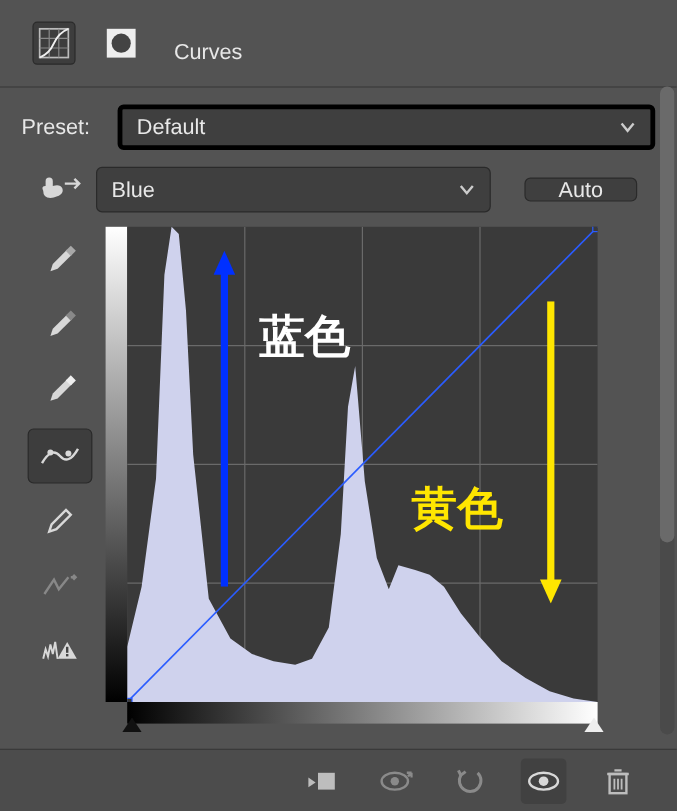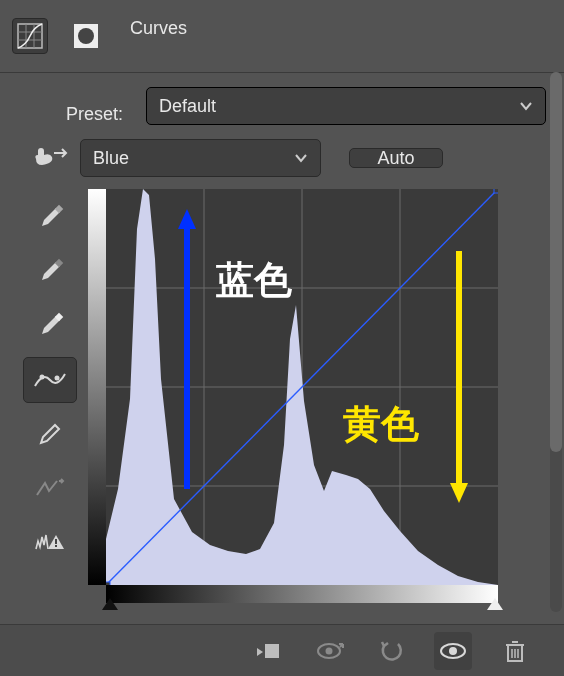--- a/index.html
+++ b/index.html
@@ -4,44 +4,44 @@
 <style>
   * { box-sizing: border-box; margin: 0; padding: 0; }
   body {
     width: 564px; height: 676px;
     background: #535353;
     font-family: -apple-system, BlinkMacSystemFont, "Segoe UI", sans-serif;
     color: #e8e8e8; font-size: 16px;
     overflow: hidden; position: relative;
   }
   .header {
-    display: flex; align-items: flex-start; gap: 20px;
-    padding: 18px 18px 18px 12px;
+    display: flex; align-items: flex-end; gap: 20px;
+    padding: 18px 18px 18px 27px;
     border-bottom: 1px solid #3a3a3a;
   }
   .icon-btn {
     width: 36px; height: 36px; border-radius: 4px;
     display: flex; align-items: center; justify-content: center;
     background: transparent;
   }
   .icon-btn.active { background: #3d3d3d; border: 1px solid #2a2a2a; }
   .title { font-size: 18px; margin-left: 6px; }
   .main { position: relative; padding: 14px 18px 12px 18px; }
-  .row { display: flex; align-items: flex-end; gap: 10px; margin-bottom: 14px; margin-left: 48px; }
+  .row { display: flex; align-items: center; gap: 10px; margin-bottom: 14px; }
   .label { width: 70px; font-size: 18px; }
   .select {
-    flex: 1; height: 38px; background: #3f3f3f; border: 1px solid #000000;
+    flex: 1; height: 38px; background: #3f3f3f; border: 4px solid #000000;
     border-radius: 5px; display: flex; align-items: center; justify-content: space-between;
     padding: 0 12px; font-size: 18px;
   }
   .chevron { width: 14px; height: 14px; }
   .channel-row { display: flex; gap: 10px; align-items: center; margin-bottom: 12px; margin-left: 12px;}
   .hand-icon { width: 40px; display:flex; justify-content:center; align-items:center; }
   .channel-select {
-    width: 241px; height: 38px; background: #3f3f3f; border: 1px solid #2a2a2a;
+    width: 329px; height: 38px; background: #3f3f3f; border: 1px solid #2a2a2a;
     border-radius: 5px; display: flex; align-items: center; justify-content: space-between;
     padding: 0 12px; font-size: 18px;
   }
   .auto-btn {
     width: 94px; height: 20px; background: #3f3f3f; border: 1px solid #2a2a2a;
     border-radius: 5px; display: flex; align-items: center; justify-content: center;
     font-size: 18px; margin-left: 18px;
   }
   .workspace { display: flex; gap: 6px; }
   .toolbar-left { width: 64px; display: flex; flex-direction: column; gap: 8px; align-items:center; padding-top: 6px;}

